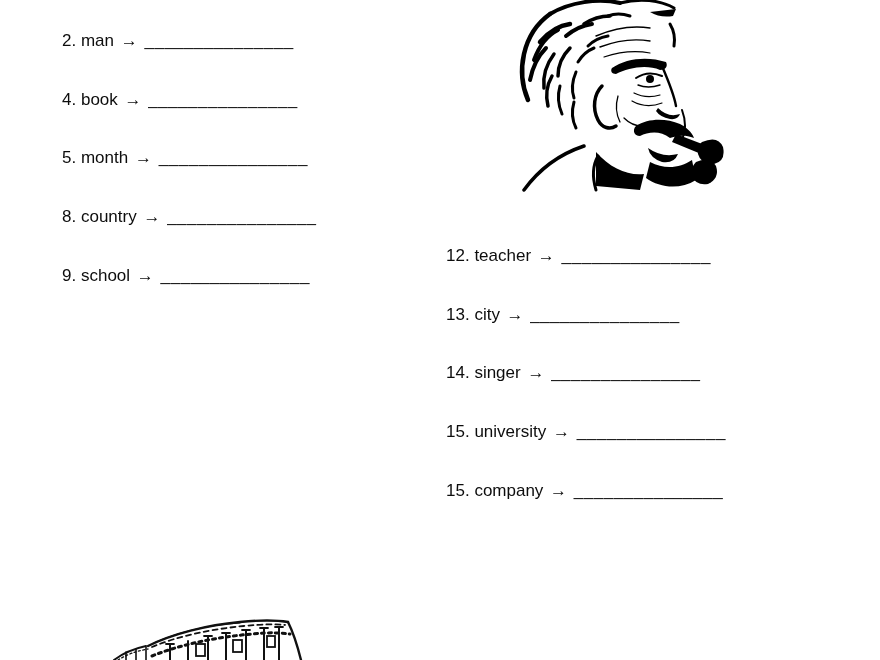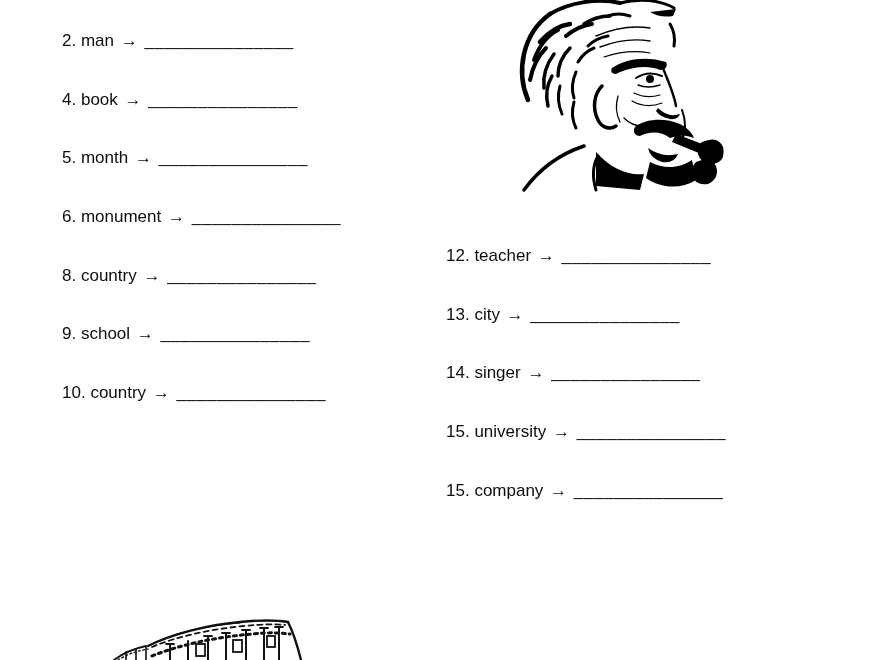--- a/index.html
+++ b/index.html
@@ -44,24 +44,22 @@
 </style>
 </head>
 <body>
 
 <div id="page">
 
   <div class="col col-left">
     <div class="row"><span>2.</span> <span>man</span> <span class="arrow">→</span> <span class="blank">_______________</span></div>
     <div class="row"><span>4.</span> <span>book</span> <span class="arrow">→</span> <span class="blank">_______________</span></div>
     <div class="row"><span>5.</span> <span>month</span> <span class="arrow">→</span> <span class="blank">_______________</span></div>
-    <div class="row"><span>6.</span> <span>monument</span> <span class="arrow">→</span> <span class="blank">_______________</span></div>
     <div class="row"><span>8.</span> <span>country</span> <span class="arrow">→</span> <span class="blank">_______________</span></div>
     <div class="row"><span>9.</span> <span>school</span> <span class="arrow">→</span> <span class="blank">_______________</span></div>
-    <div class="row"><span>10.</span> <span>country</span> <span class="arrow">→</span> <span class="blank">_______________</span></div>
   </div>
 
   <div class="col col-right">
     <div class="row"><span>12.</span> <span>teacher</span> <span class="arrow">→</span> <span class="blank">_______________</span></div>
     <div class="row"><span>13.</span> <span>city</span> <span class="arrow">→</span> <span class="blank">_______________</span></div>
     <div class="row"><span>14.</span> <span>singer</span> <span class="arrow">→</span> <span class="blank">_______________</span></div>
     <div class="row"><span>15.</span> <span>university</span> <span class="arrow">→</span> <span class="blank">_______________</span></div>
     <div class="row"><span>15.</span> <span>company</span> <span class="arrow">→</span> <span class="blank">_______________</span></div>
   </div>
 

